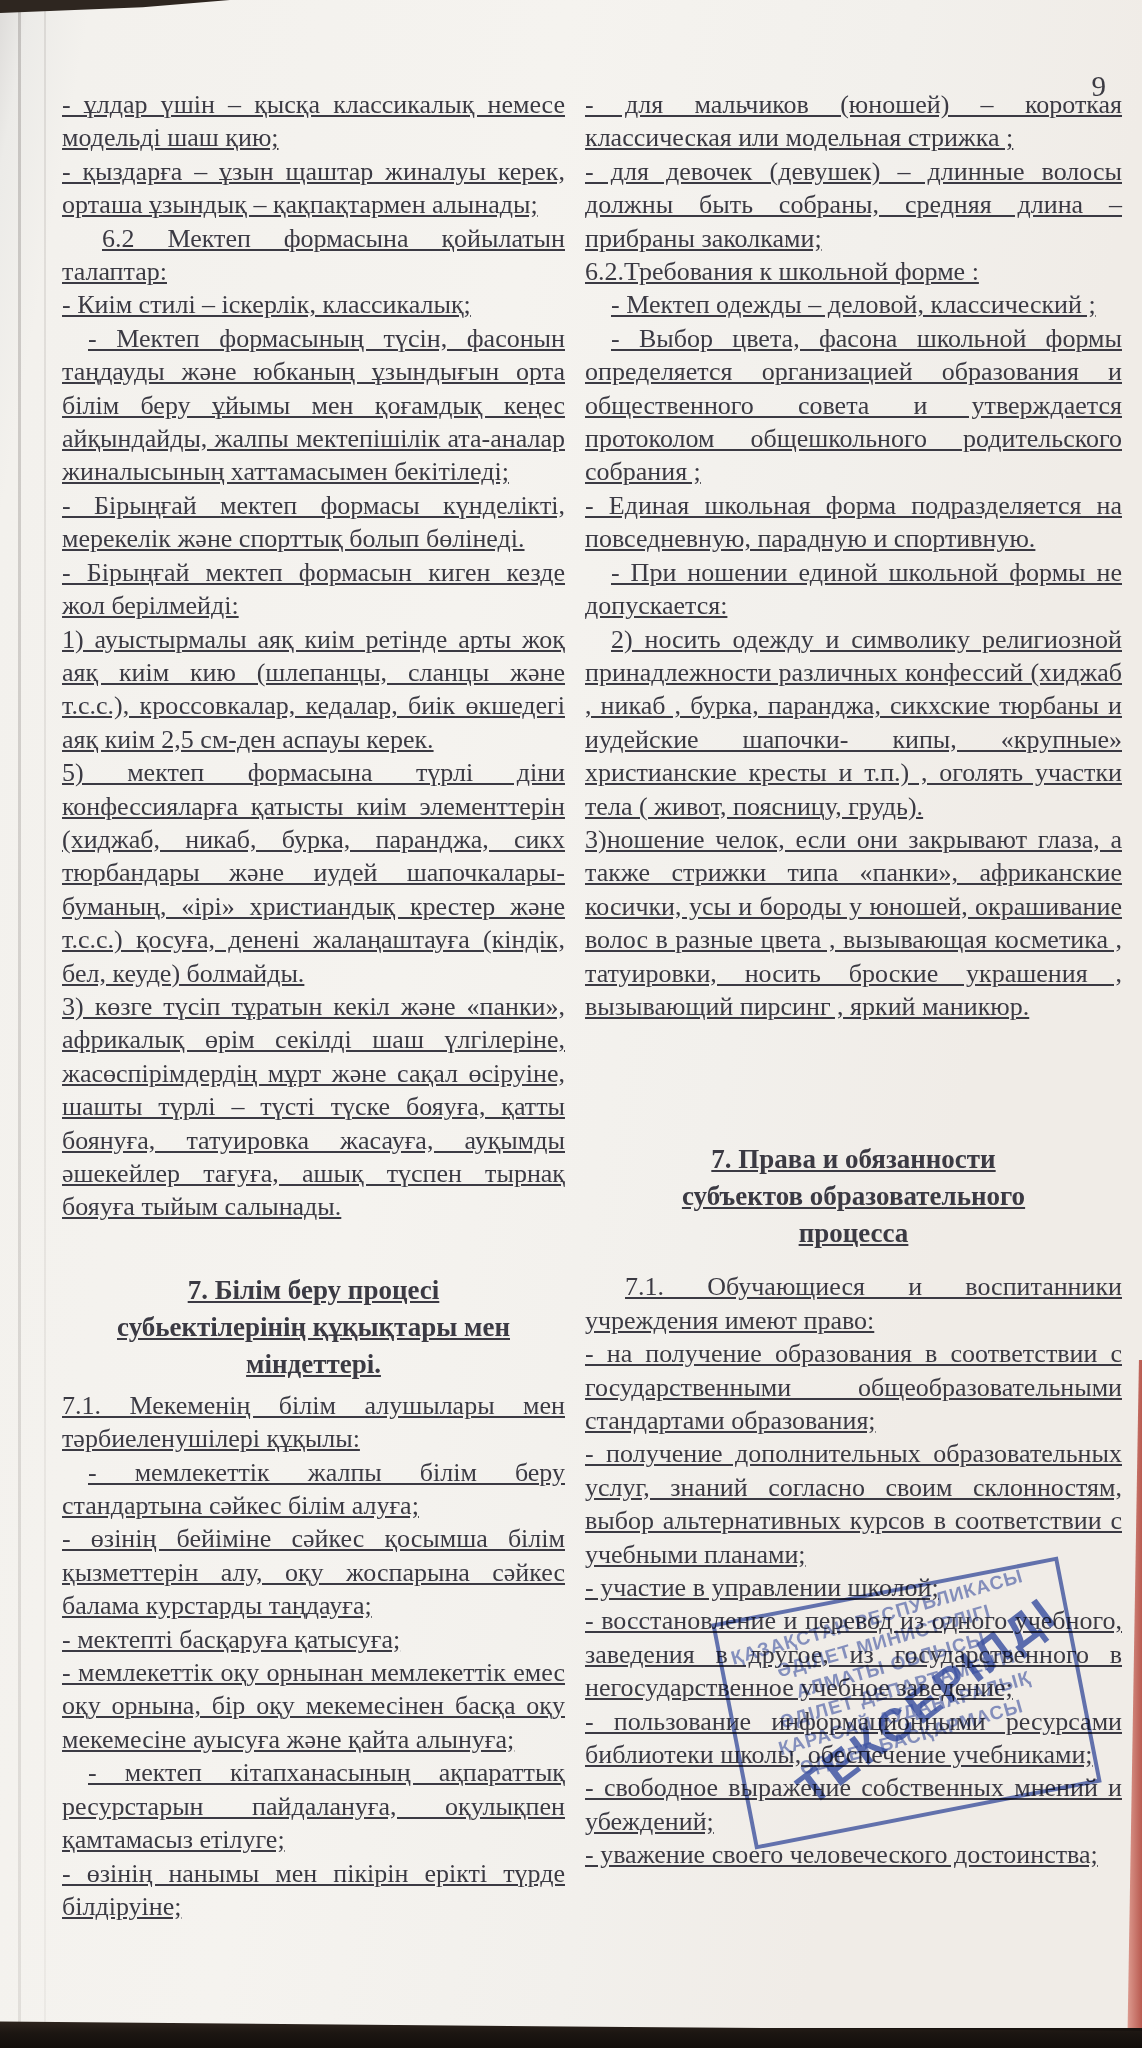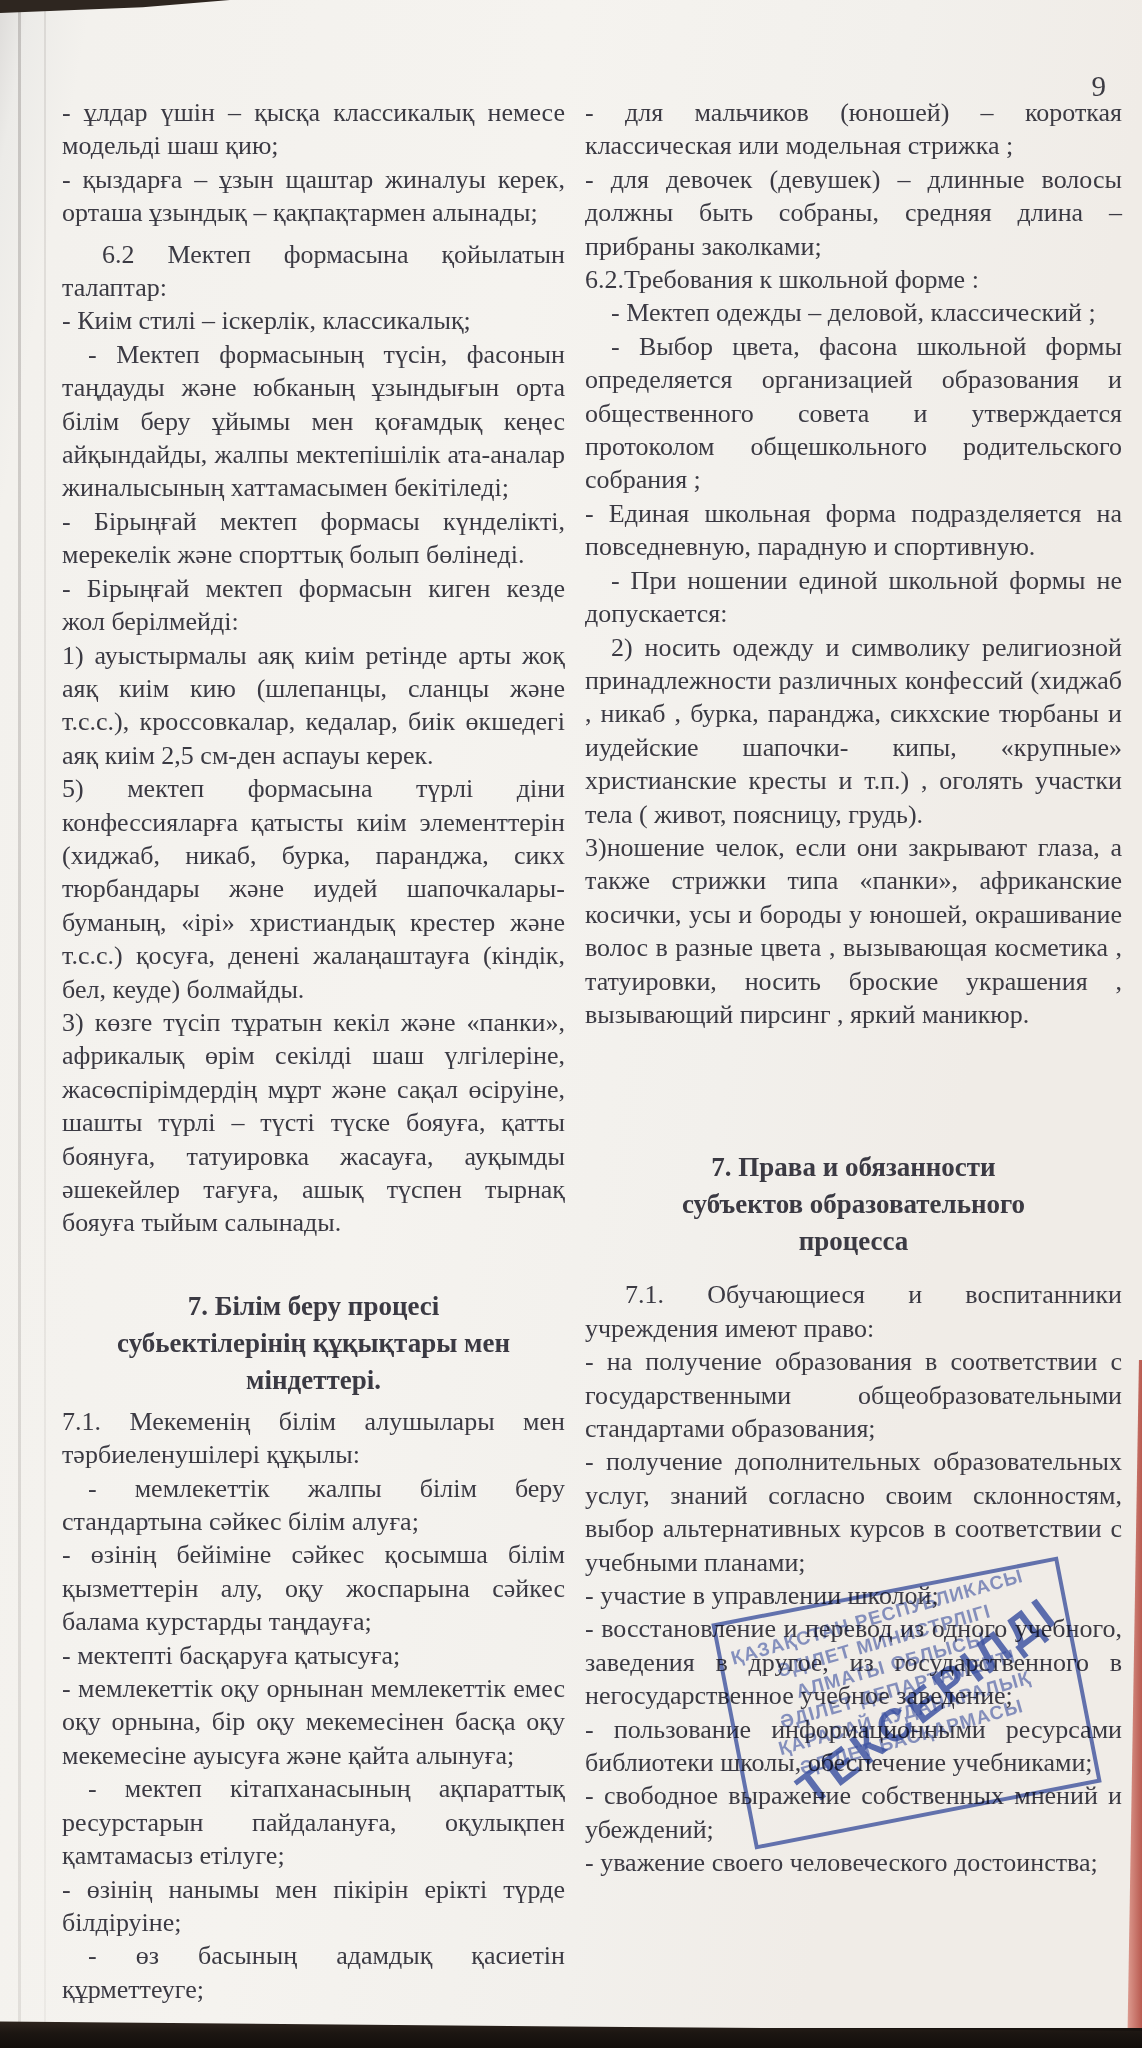--- a/index.html
+++ b/index.html
@@ -38,28 +38,28 @@
     position:absolute;right:0;top:1360px;width:18px;height:668px;
     background:linear-gradient(to left,#b85a50,#d99archief 100%);
     background:linear-gradient(to left,#b85a50 0%,#d89287 70%,#e5b0a5 100%);
     clip-path:polygon(83% 0,100% 0,100% 100%,20% 100%);
   }
   .page-number{
     position:absolute;top:70px;right:36px;
     font-size:29px;color:#3c3b43;
   }
   .col{
-    position:absolute;top:96px;
+    position:absolute;top:88px;
     color:#3b3a43;
-    font-size:26px;line-height:33.4px;
+    font-size:26px;line-height:33.4px;text-decoration:underline;
   }
   .col.left{left:62px;width:503px;}
   .col.right{left:585px;width:537px;}
   .para{margin:0;text-align:justify;}
-  .ind{text-indent:40px;margin-top:8px;}
+  .ind{text-indent:40px;}
   .ind-sm{text-indent:26px;}
   .heading{
     font-weight:bold;text-align:center;text-indent:0;
     font-size:27px;line-height:37px;
   }
   .col.left .heading{margin-top:48px;margin-bottom:6px;padding:0 28px;}
   .col.right .heading{margin-top:118px;margin-bottom:18px;padding:0 66px;}
   
   .stamp{
     position:absolute;left:730px;top:1588px;width:345px;height:222px;
@@ -107,21 +107,20 @@
       <p class="para">5) мектеп формасына түрлі діни конфессияларға қатысты киім элементтерін (хиджаб, никаб, бурка, паранджа, сикх тюрбандары және иудей шапочкалары-буманың, «ірі» христиандық крестер және т.с.с.) қосуға, денені жалаңаштауға (кіндік, бел, кеуде) болмайды.</p>
       <p class="para">3) көзге түсіп тұратын кекіл және «панки», африкалық өрім секілді шаш үлгілеріне, жасөспірімдердің мұрт және сақал өсіруіне, шашты түрлі – түсті түске бояуға, қатты боянуға, татуировка жасауға, ауқымды әшекейлер тағуға, ашық түспен тырнақ бояуға тыйым салынады.</p>
       <p class="para heading">7. Білім беру процесі субьектілерінің құқықтары мен міндеттері.</p>
       <p class="para">7.1. Мекеменің білім алушылары мен тәрбиеленушілері құқылы:</p>
       <p class="para ind-sm">- мемлекеттік жалпы білім беру стандартына сәйкес білім алуға;</p>
       <p class="para">- өзінің бейіміне сәйкес қосымша білім қызметтерін алу, оқу жоспарына сәйкес балама курстарды таңдауға;</p>
       <p class="para">- мектепті басқаруға қатысуға;</p>
       <p class="para">- мемлекеттік оқу орнынан мемлекеттік емес оқу орнына, бір оқу мекемесінен басқа оқу мекемесіне ауысуға және қайта алынуға;</p>
       <p class="para ind-sm">- мектеп кітапханасының ақпараттық ресурстарын пайдалануға, оқулықпен қамтамасыз етілуге;</p>
       <p class="para">- өзінің нанымы мен пікірін ерікті түрде білдіруіне;</p>
-      <p class="para ind-sm">- өз басының адамдық қасиетін құрметтеуге;</p>
     </div>
 
     <div class="col right">
       <p class="para">- для мальчиков (юношей) – короткая классическая или модельная стрижка ;</p>
       <p class="para">- для девочек (девушек) – длинные волосы должны быть собраны, средняя длина – прибраны заколками;</p>
       <p class="para">6.2.Требования к школьной форме :</p>
       <p class="para ind-sm">- Мектеп одежды – деловой, классический ;</p>
       <p class="para ind-sm">- Выбор цвета, фасона школьной формы определяется организацией образования и общественного совета и утверждается протоколом общешкольного родительского собрания ;</p>
       <p class="para">- Единая школьная форма подразделяется на повседневную, парадную и спортивную.</p>
       <p class="para ind-sm">- При ношении единой школьной формы не допускается:</p>

